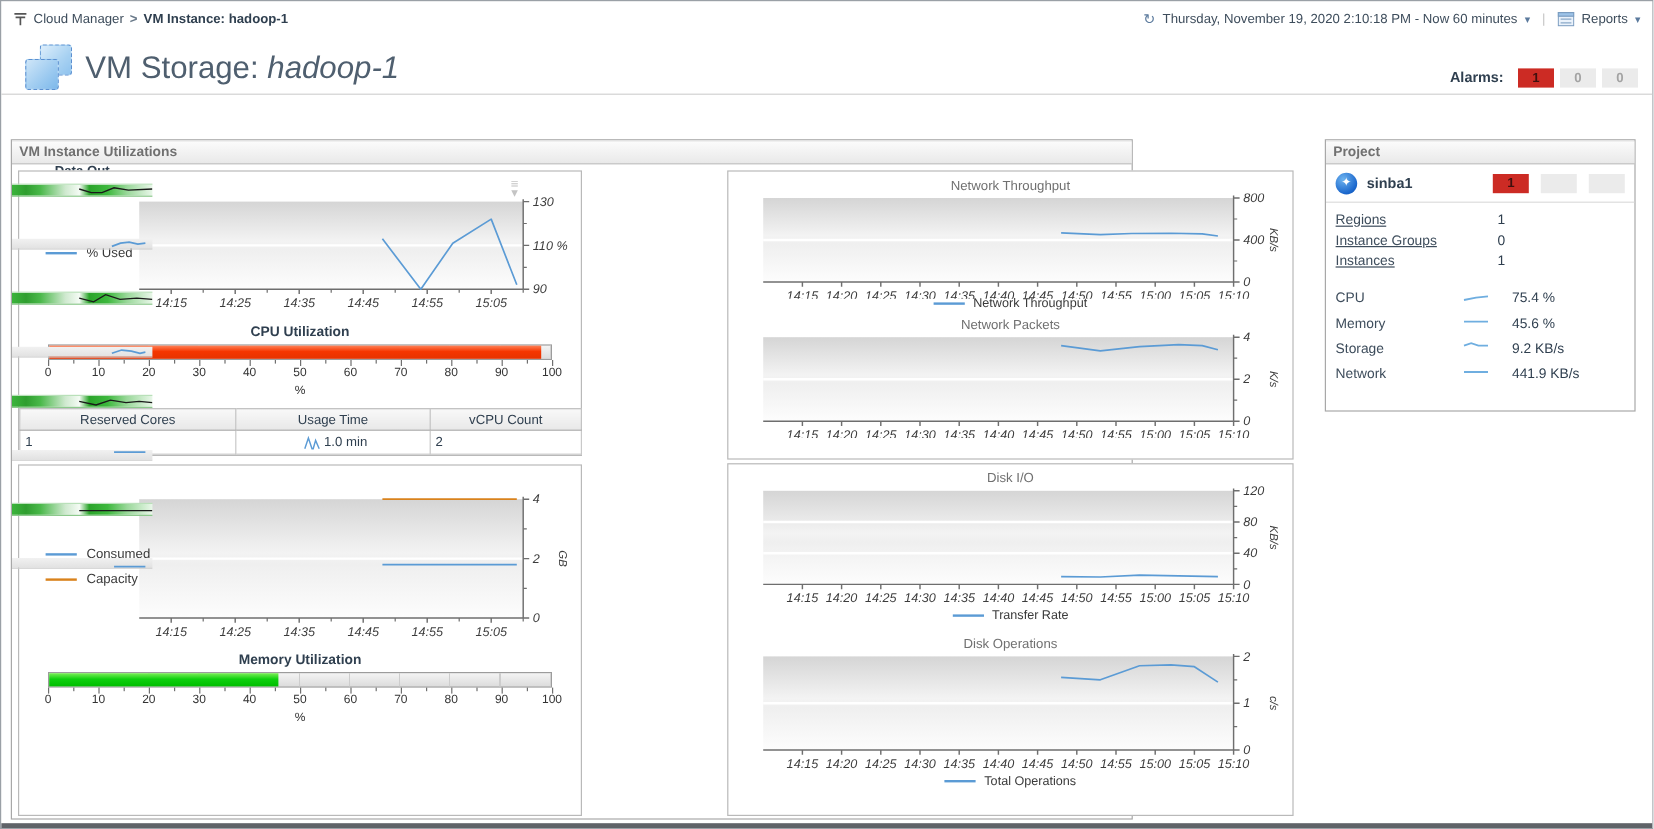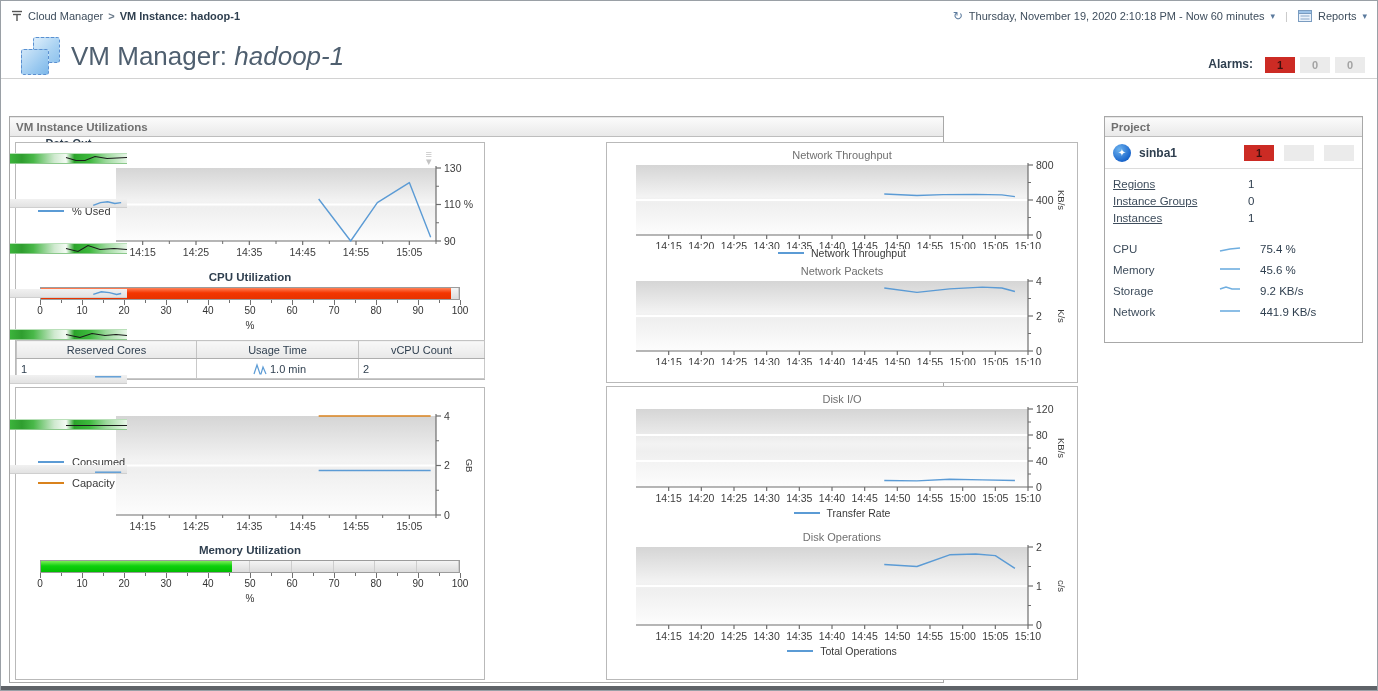--- a/index.html
+++ b/index.html
@@ -50,21 +50,21 @@
 
   .subbox { position:absolute; border:1px solid #b9b9b9; background:#fff; }
   #cpu-box { left:5px; top:5px; width:470px; height:238px; }
   #memory-box { left:5px; top:250px; width:470px; height:293px; }
   #net-box { left:596px; top:5px; width:472px; height:241px; }
   #disk-box { left:596px; top:249px; width:472px; height:294px; }
   #gauges-net { left:478px; top:6px; width:117px; }
   #gauges-disk { left:478px; top:278px; width:117px; }
 
   
-  .chart { position:relative; }
+  .chart { position:relative;font-style:italic; }
   .chart svg { display:block; }
   .chart-title { text-align:center; font-size:11px; color:#707070; padding-top:6px; }
   .legend-side { position:absolute; font-size:11px; color:#3a3a3a;text-align:right; }
   .legend-row { display:flex; align-items:center; gap:8px; margin-bottom:9px; }
   .swatch { display:inline-block; width:26px; height:0; border-top:2px solid #5b9bd5; }
   .legend-bottom { display:flex; justify-content:center; align-items:center; gap:7px;
                    font-size:10.5px; color:#3a3a3a; margin-top:-2px; }
   .menu-icon { position:absolute; right:52px; top:8px; color:#c4c4c4; font-size:11px;
                line-height:7px; text-align:center; cursor:pointer; }
 
@@ -155,21 +155,21 @@
       <span class="dd-arrow">▾</span>
     </div>
   </div>
 
   <div class="titlerow">
     <div class="vm-icon">
       <span class="sq back"></span>
         <span class="sq front"></span>
     </div>
     <div class="page-title">
-      <span>VM Manager: </span><span class="iname">hadoop-1</span>
+      <span>VM Storage: </span><span class="iname">hadoop-1</span>
     </div>
     <div class="alarms">
       <span class="alarms-label">Alarms:</span>
       <span id="header-badges"><span class="badge critical" style="margin-left: 5px;">1</span><span class="badge normal" style="margin-left: 5px;">0</span><span class="badge normal" style="margin-left: 5px;">0</span></span>
     </div>
   </div>
   <div class="title-sep"></div>
 
   <div class="panel" id="main-panel">
     <div class="panel-hd">VM Instance Utilizations</div>

